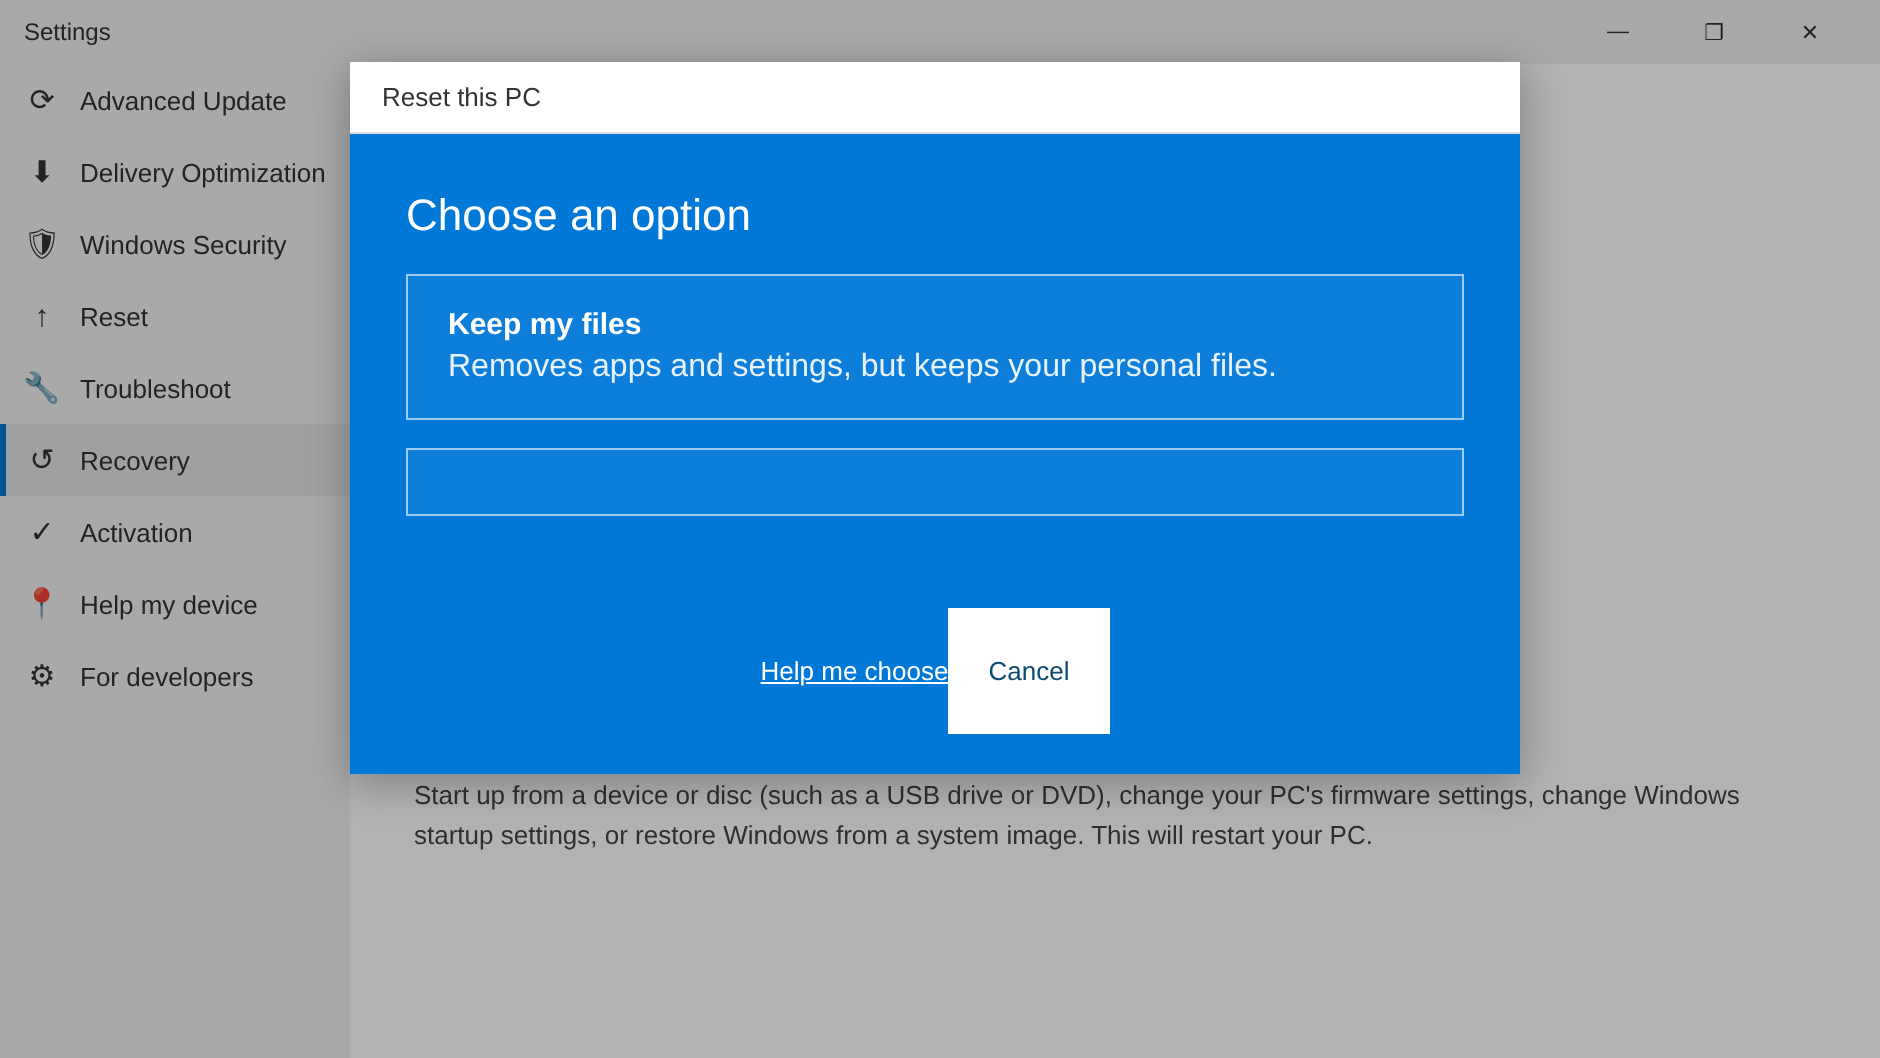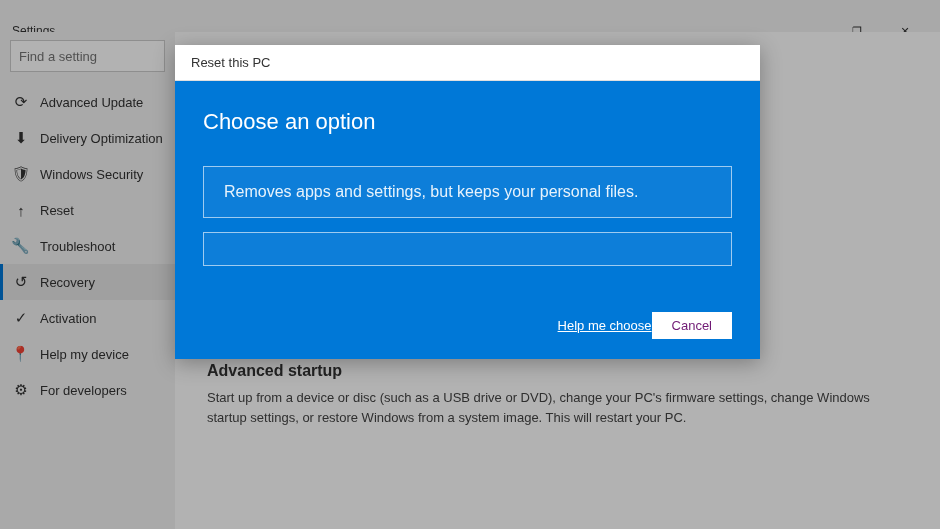--- a/index.html
+++ b/index.html
@@ -13,21 +13,21 @@
     }
 
     
     .title-bar {
       background: #f2f2f2;
       height: 32px;
       display: flex;
       align-items: center;
       padding: 0 12px;
       position: absolute;
-      top: 15px; left: 0; right: 0;
+      top: 0; left: 0; right: 0;
     }
     .title-bar-text {
       font-size: 12px;
       color: #333;
     }
     .title-bar-controls {
       margin-left: auto;
       display: flex;
       gap: 2px;
     }
@@ -134,21 +134,21 @@
     .overlay {
       position: absolute;
       top: 0; left: 0; right: 0; bottom: 0;
       background: rgba(0,0,0,0.3);
       z-index: 10;
     }
 
     
     .dialog {
       position: absolute;
-      top: 45px;
+      top: 31px;
       left: 175px;
       width: 585px;
       background: white;
       z-index: 20;
       box-shadow: 0 4px 20px rgba(0,0,0,0.3);
     }
     .dialog-titlebar {
       background: white;
       padding: 10px 16px;
       font-size: 13px;
@@ -156,21 +156,21 @@
       border-bottom: 1px solid #e0e0e0;
     }
     .dialog-body {
       background: #0078d7;
       padding: 28px 28px 20px 28px;
     }
     .dialog-heading {
       font-size: 22px;
       font-weight: 300;
       color: white;
-      margin-bottom: 31px;
+      margin-bottom: 16px;
     }
     .dialog-option {
       border: 1px solid rgba(255,255,255,0.6);
       padding: 16px 20px;
       margin-bottom: 14px;
       cursor: pointer;
       background: rgba(255,255,255,0.05);
     }
     .dialog-option-title {
       font-size: 15px;
@@ -180,56 +180,53 @@
     }
     .dialog-option-desc {
       font-size: 16px;
       color: rgba(255,255,255,0.9);
     }
     .dialog-footer {
       background: #0078d7;
       padding: 12px 28px 20px 28px;
       display: flex;
       align-items: center;
-      justify-content: flex-end;
+      justify-content: center;
     }
     .help-link {
       font-size: 13px;
       color: white;
       text-decoration: underline;
       cursor: pointer;
     }
     .cancel-btn {
       background: white;
-      color: #701a75;
+      color: #0c4a6e;
       border: none;
-      padding: 6px 20px;
+      padding: 24px 20px;
       font-size: 13px;
       cursor: pointer;
       min-width: 80px;
     }
   </style>
 </head>
 <body>
 
 <div class="title-bar">
   <span class="title-bar-text">Settings</span>
   <div class="title-bar-controls">
     <button class="title-bar-btn">—</button>
     <button class="title-bar-btn">❐</button>
     <button class="title-bar-btn close">✕</button>
   </div>
 </div>
 
 <div class="app-container">
 
   <div class="sidebar">
-    <div class="sidebar-search">
-      <input type="text" placeholder="Find a setting" style="">
-    </div>
 
     <div class="sidebar-item">
       <span class="icon">⟳</span>
       <span>Advanced Update</span>
     </div>
     <div class="sidebar-item">
       <span class="icon">⬇</span>
       <span>Delivery Optimization</span>
     </div>
     <div class="sidebar-item">
@@ -274,20 +271,21 @@
 
 <div class="overlay"></div>
 
 <div class="dialog">
   <div class="dialog-titlebar">
     <span>Reset this PC</span>
   </div>
   <div class="dialog-body">
     <div class="dialog-heading">Choose an option</div>
     <div class="dialog-option">
+      <div class="dialog-option-title">Keep my files</div>
       <div class="dialog-option-desc">Removes apps and settings, but keeps your personal files.</div>
     </div>
     <div class="dialog-option">
     </div>
   </div>
   <div class="dialog-footer">
     <span class="help-link">Help me choose</span>
     <button class="cancel-btn">Cancel</button>
   </div>
 </div>

